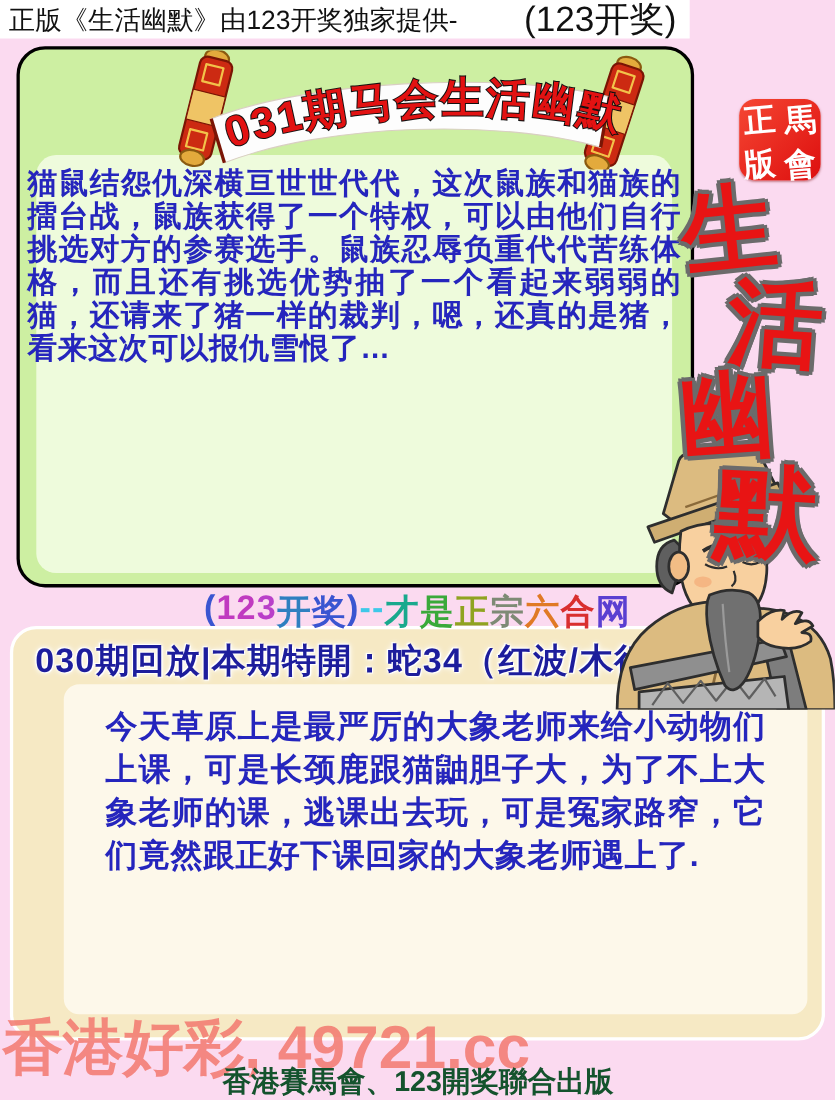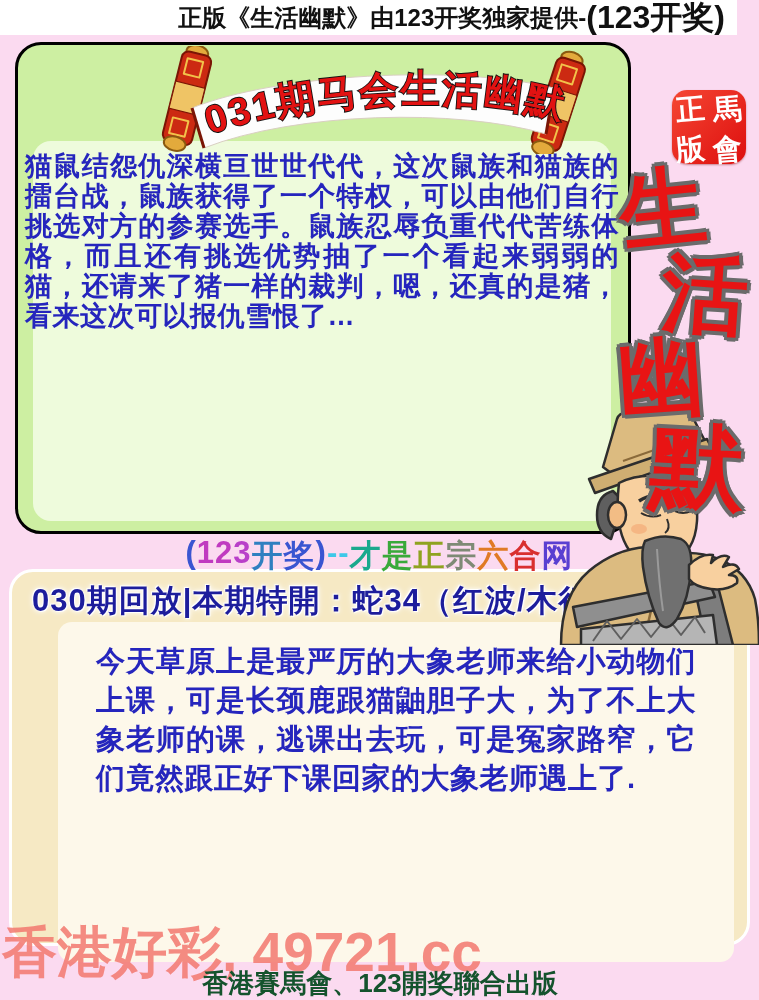--- a/index.html
+++ b/index.html
@@ -2,22 +2,22 @@
 <html><head>
 <meta charset="utf-8">
 <style>
   html,body{margin:0;padding:0;}
   body{
     width:759px;height:1000px;position:relative;overflow:hidden;
     background:#fbdaf0;
     font-family:"Liberation Sans","DejaVu Sans",sans-serif;
   }
   
-  .top-bar{position:absolute;left:0;top:0;width:737px;height:35px;background:#ffffff;
-    display:flex;align-items:center;justify-content:flex-end;z-index:2;font-weight:bold;}
+  .top-bar{position:absolute;left:0;top:0;width:627px;height:35px;background:#ffffff;
+    display:flex;align-items:center;justify-content:space-between;z-index:2;}
   .top-bar .lt{font-size:24px;color:#111;padding-left:8px;letter-spacing:0px;}
   .top-bar .rt{font-size:32px;color:#111;padding-right:12px;}
   
   .panel1{position:absolute;left:15px;top:42px;width:610px;height:486px;
     background:#cdefa2;border:3px solid #000000;border-radius:26px;z-index:1;}
   .panel1-inner{position:absolute;left:15px;top:96px;width:578px;height:380px;
     background:#eefbdc;border-radius:18px;}
   .panel1-body{position:absolute;left:7px;top:106px;width:594px;
     font-size:27px;font-weight:bold;color:#2525bd;line-height:30px;
     text-align:justify;letter-spacing:0.5px;}
@@ -44,21 +44,21 @@
   .scholar{position:absolute;left:559px;top:383px;width:200px;height:262px;z-index:4;}
   
   .midline{position:absolute;left:0;top:535px;width:759px;display:flex;
     justify-content:center;z-index:2;font-size:31px;font-weight:bold;letter-spacing:1px;}
   
   .panel2{position:absolute;left:9px;top:569px;width:735px;height:371px;
     background:#f6e9c4;border:3px solid #ffffff;border-radius:24px;z-index:1;}
   .panel2-header{position:absolute;left:20px;top:8px;font-size:31px;font-weight:bold;
     color:#1d1d9c;letter-spacing:1px;
     text-shadow:0 0 4px #fff,0 0 7px #fff,1px 1px 0 #fff,-1px -1px 0 #fff;}
-  .panel2-inner{position:absolute;left:46px;top:50px;width:676px;height:340px;
+  .panel2-inner{position:absolute;left:46px;top:50px;width:676px;height:300px;
     background:#fdf8ea;border-radius:14px;}
   .panel2-body{margin:20px auto 0 auto;width:600px;font-size:29px;font-weight:bold;
     color:#2525bd;line-height:39px;text-align:justify;letter-spacing:0.5px;}
   
   .watermark{position:absolute;left:2px;top:916px;z-index:5;white-space:nowrap;
     font-size:55px;font-weight:bold;color:rgba(242,120,110,0.85);letter-spacing:0px;}
   .footer{position:absolute;left:50px;top:966px;width:660px;text-align:center;z-index:6;
     font-size:26px;font-weight:bold;color:#14532d;}
 </style>
 </head>

